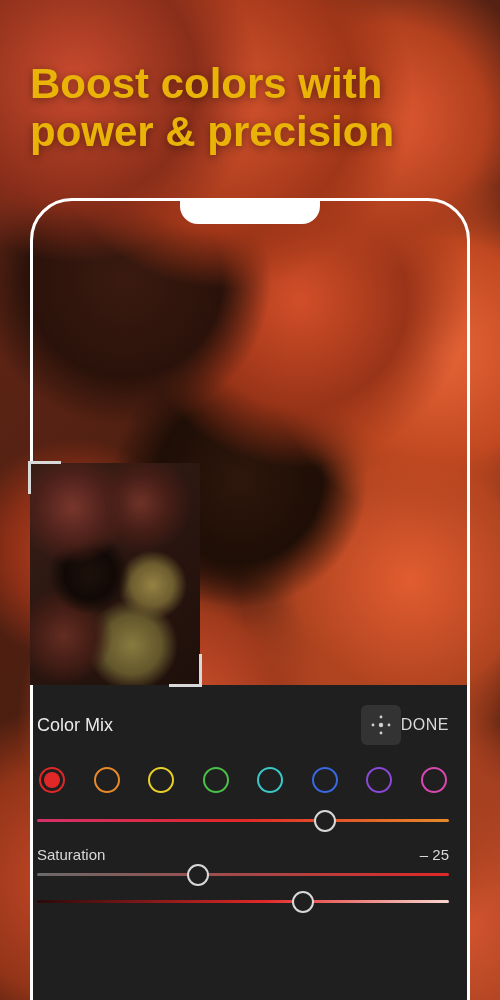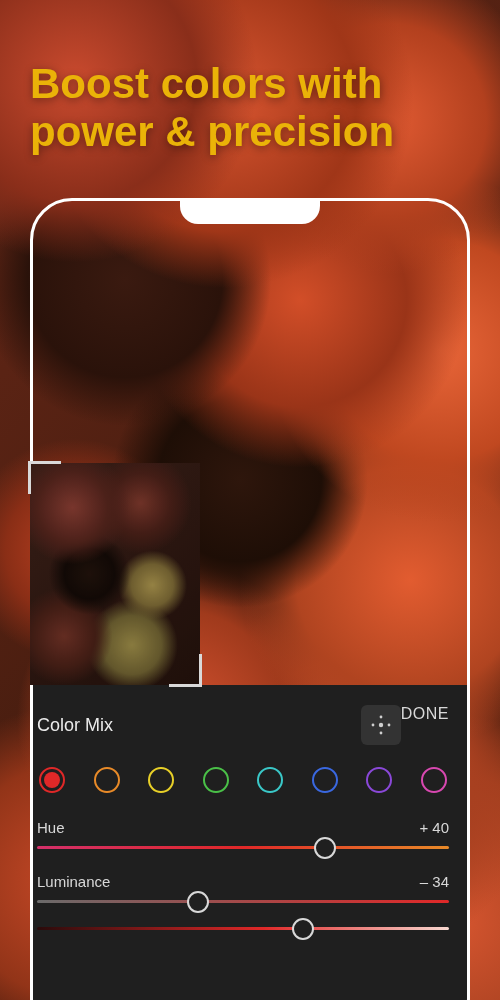--- a/index.html
+++ b/index.html
@@ -114,20 +114,21 @@
       justify-content: space-between;
       margin-bottom: 22px;
     }
     .panel-title {
       font-size: 18px;
       font-weight: 400;
       color: #eaeaea;
     }
     .panel-header-right {
       display: flex;
+      align-items: center;
     }
     .move-btn {
       width: 40px;
       height: 40px;
       background: #333;
       border-radius: 6px;
       display: flex;
       align-items: center;
       justify-content: center;
       position: relative;
@@ -228,33 +229,29 @@
       <div class="swatch" style="border-color: rgb(232, 138, 40); color: rgb(232, 138, 40);"></div>
       <div class="swatch" style="border-color: rgb(232, 208, 40); color: rgb(232, 208, 40);"></div>
       <div class="swatch" style="border-color: rgb(74, 192, 72); color: rgb(74, 192, 72);"></div>
       <div class="swatch" style="border-color: rgb(58, 200, 200); color: rgb(58, 200, 200);"></div>
       <div class="swatch" style="border-color: rgb(58, 104, 224); color: rgb(58, 104, 224);"></div>
       <div class="swatch" style="border-color: rgb(138, 72, 216); color: rgb(138, 72, 216);"></div>
       <div class="swatch" style="border-color: rgb(216, 72, 176); color: rgb(216, 72, 176);"></div>
     </div>
 
   <div class="slider-row">
-    <div class="slider-labels">
-      <span>Hue</span>
-      <span>+ 40</span>
-    </div>
     <div class="slider-track track-hue">
       <div class="slider-thumb" id="thumb-hue" style="left: 70%;"></div>
     </div>
   </div>
 
   <div class="slider-row">
     <div class="slider-labels">
-      <span>Luminance</span>
-      <span>– 34</span>
+      <span>Saturation</span>
+      <span>– 25</span>
     </div>
     <div class="slider-track track-sat">
       <div class="slider-thumb" id="thumb-sat" style="left: 39%;"></div>
     </div>
   </div>
 
   <div class="slider-row">
     <div class="slider-track track-lum">
       <div class="slider-thumb" id="thumb-lum" style="left: 64.5%;"></div>
     </div>

